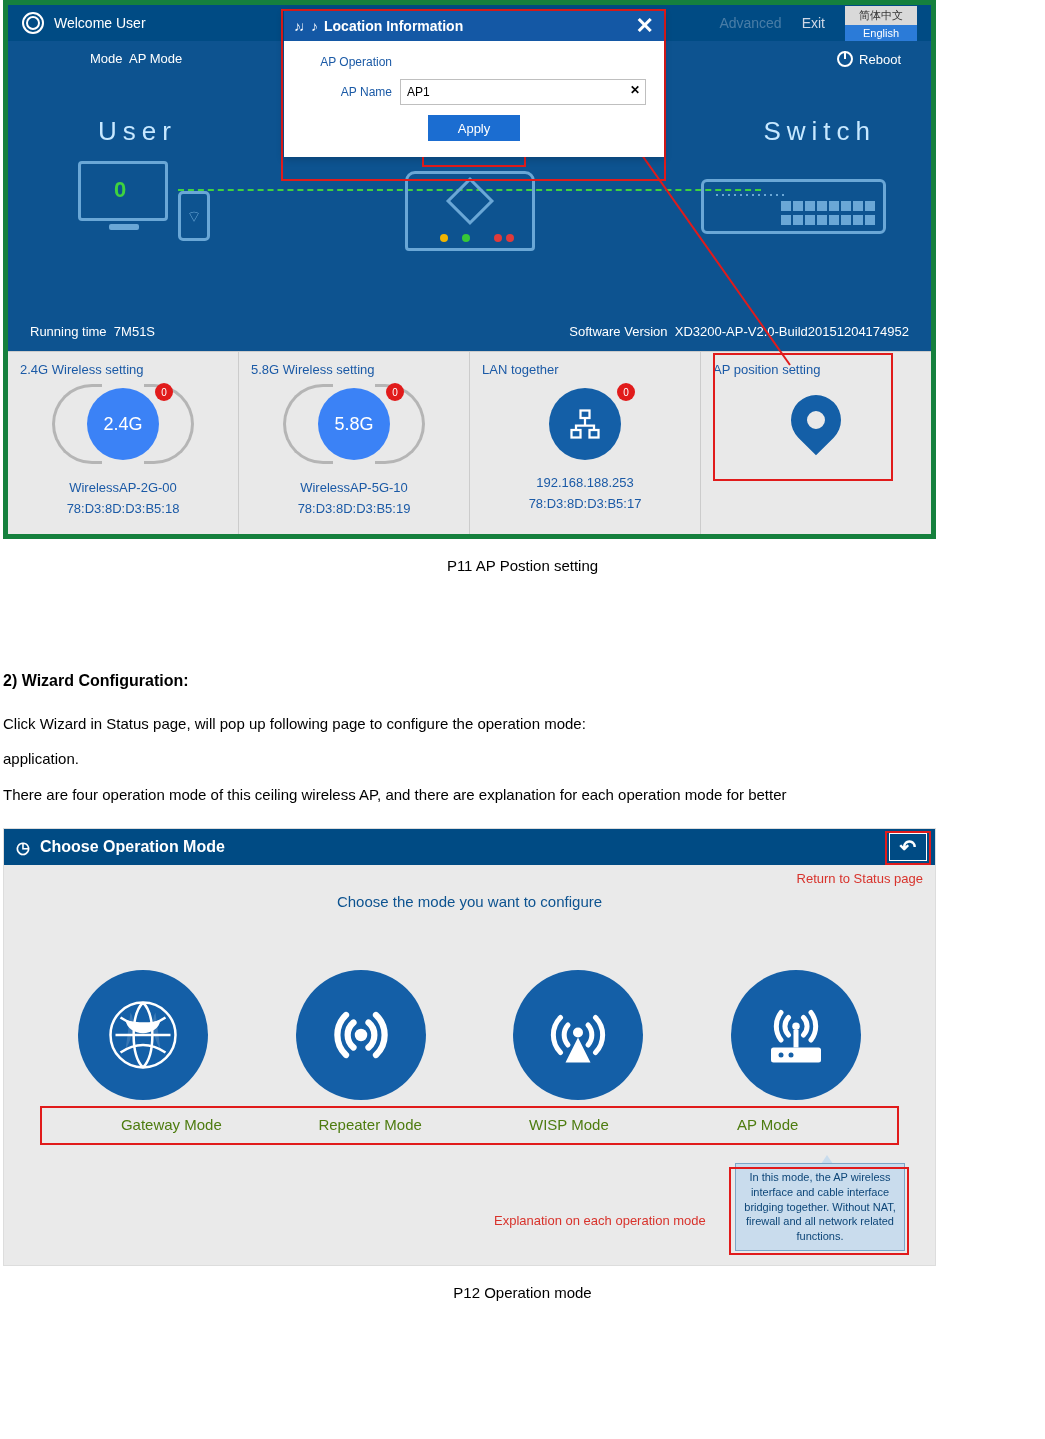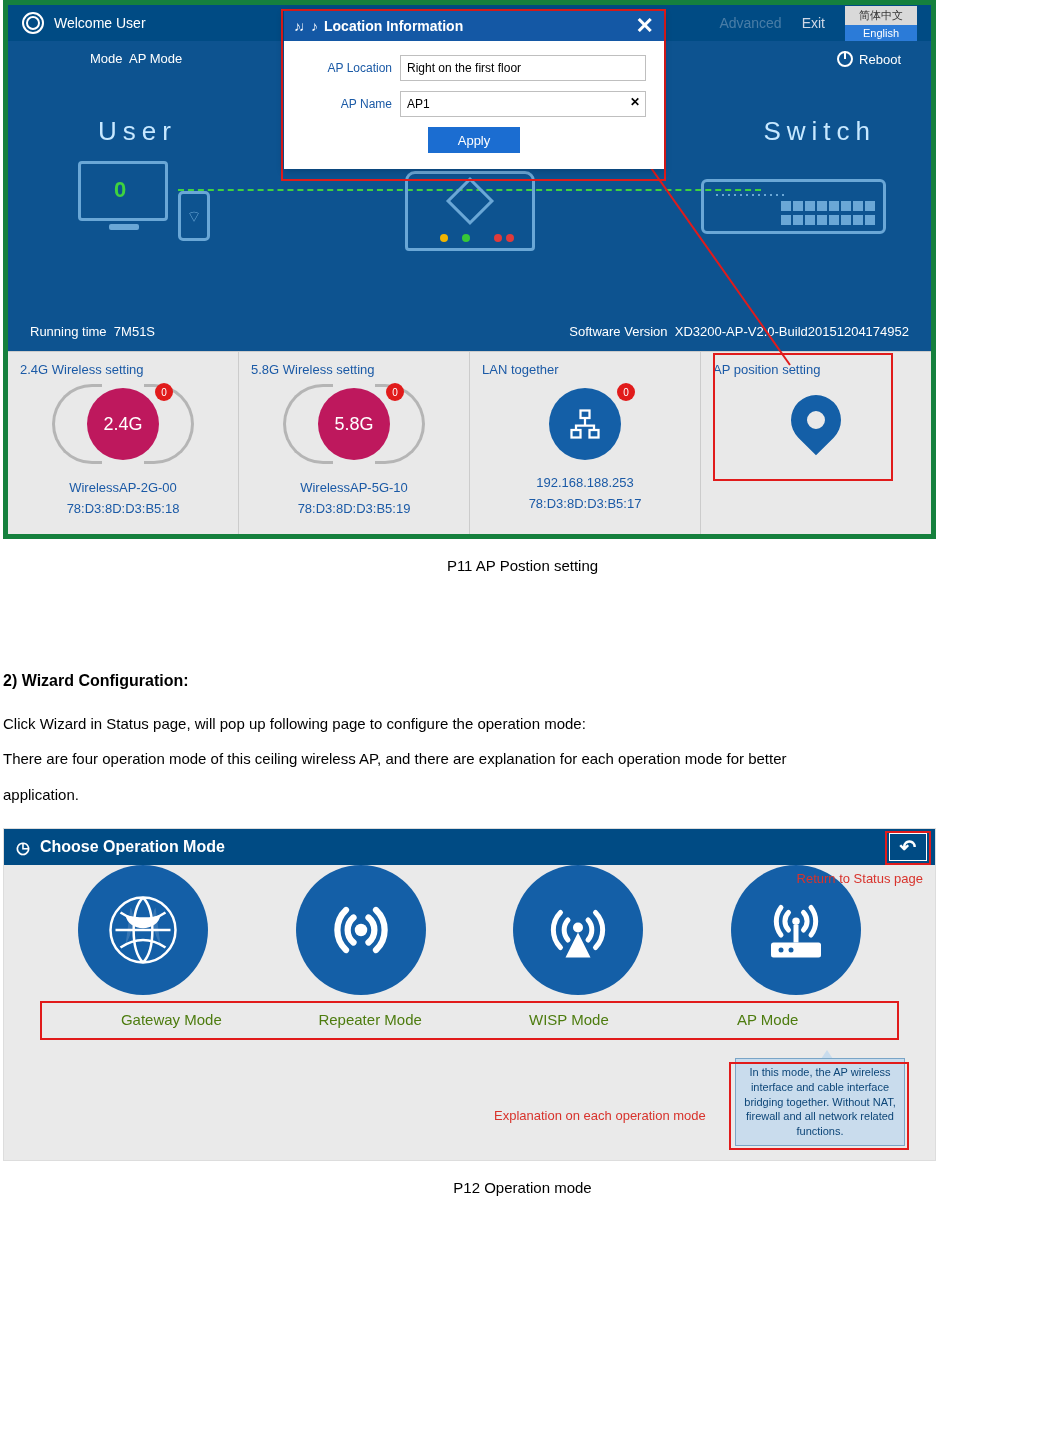--- a/index.html
+++ b/index.html
@@ -43,21 +43,21 @@
   .ports-row2{position:absolute;bottom:20px;right:8px;display:flex;gap:2px;}
   .info-bar { position:absolute; bottom:12px; width:100%; color:#fff; font-size:13px; padding:0 22px; display:flex; justify-content:space-between; }
   
   .tiles { display:flex; background:#e9e9e9; border-top:1px solid #ccc; }
   .tile { flex:1; border-right:1px solid #ccc; padding:10px 0 14px; text-align:center; position:relative; }
   .tile:last-child{border-right:none;}
   .tile-title { text-align:left; padding:0 0 0 12px; color:#1b5aa6; font-size:13px; margin-bottom:8px; }
   .circle-wrap{display:inline-flex;align-items:center;justify-content:center;position:relative;height:78px;}
   .arc-l{width:50px;height:80px;border:3px solid #b5b5b5;border-right:none;border-radius:80px 0 0 80px;}
   .arc-r{width:50px;height:80px;border:3px solid #b5b5b5;border-left:none;border-radius:0 80px 80px 0;}
-  .bigcircle{width:72px;height:72px;border-radius:50%;background:#be185d;color:#fff;display:flex;align-items:center;justify-content:center;font-size:18px;margin:0 -15px;z-index:2;}
+  .bigcircle{width:72px;height:72px;border-radius:50%;background:#3b82f6;color:#fff;display:flex;align-items:center;justify-content:center;font-size:18px;margin:0 -15px;z-index:2;}
   .badge{position:absolute;top:-2px;right:calc(50% - 50px);width:18px;height:18px;background:#e11b1b;border-radius:50%;color:#fff;font-size:10px;display:flex;align-items:center;justify-content:center;z-index:3;}
   .tile-text{color:#1b5aa6;font-size:13px;margin-top:10px;line-height:1.6;}
   .lan-icon{width:72px;height:72px;border-radius:50%;background:#145fa7;display:inline-flex;align-items:center;justify-content:center;}
   .pin{width:50px;height:50px;background:#145fa7;border-radius:50% 50% 50% 0;transform:rotate(-45deg);display:inline-flex;align-items:center;justify-content:center;margin-top:10px;}
   .pin::after{content:"";width:18px;height:18px;background:#e9e9e9;border-radius:50%;}
   .red-box{position:absolute;border:2px solid #e11b1b;}
   .box-modal{top:4px;left:273px;width:385px;height:172px;pointer-events:none;}
   .box-apply{top:129px;left:414px;width:104px;height:33px;pointer-events:none;}
   .box-pin-tile{top:348px;left:705px;width:180px;height:128px;pointer-events:none;}
   
@@ -250,54 +250,54 @@
   </svg>
 
   <div class="modal">
     <div class="modal-head">
       <span class="sliders-ic">♪♩♪</span>
       <span>Location Information</span>
       <span class="close">✕</span>
     </div>
     <div class="modal-body">
       <div class="field">
-        <label>AP Location</label>
-        <input type="text" value="Right on the first floor" style="">
+        <label>AP Operation</label>
       </div>
       <div class="field">
         <label>AP Name</label>
         <div class="apname-wrap">
           <input type="text" value="AP1" style="">
           <span class="x">✕</span>
         </div>
       </div>
       <button class="apply-btn">Apply</button>
     </div>
   </div>
 
 </div>
 
 <div class="caption">P11 AP Postion setting</div>
 
 <div class="doc">
   <h3>2) Wizard Configuration:</h3>
   <p>Click Wizard in Status page, will pop up following page to configure the operation mode:</p>
+  <p>application.</p>
   <p>There are four operation mode of this ceiling wireless AP, and there are explanation for each operation mode for better</p>
-  <p>application.</p>
 </div>
 
 <div class="screenshot2">
   <div class="opmode-head">
     <span class="gauge-ic">◷</span>
     <span>Choose Operation Mode</span>
     <div class="back-btn">↶</div>
   </div>
   <div class="back-redbox"></div>
   <div class="return-label"><span>Return to Status page</span></div>
 
+  <div class="choose-text">Choose the mode you want to configure</div>
 
   <div class="modes">
     <div class="mode">
       <div class="mode-circle">
         <svg viewBox="0 0 64 64">
             <circle cx="32" cy="32" r="26" fill="none" stroke="#fff" stroke-width="2"></circle>
             <path d="M10 32h44M32 6c10 10 10 42 0 52M32 6c-10 10-10 42 0 52M14 18c12 8 24 8 36 0M14 46c12-8 24-8 36 0" fill="none" stroke="#fff" stroke-width="2"></path>
             <path d="M22 14c4 6 2 20-4 30M42 14c-4 6-2 20 4 30" fill="#fff" opacity=".15"></path>
             <path d="M18 20c8 2 20 3 28 0c-2 14-26 14-28 0z" fill="#fff"></path>
           </svg>

